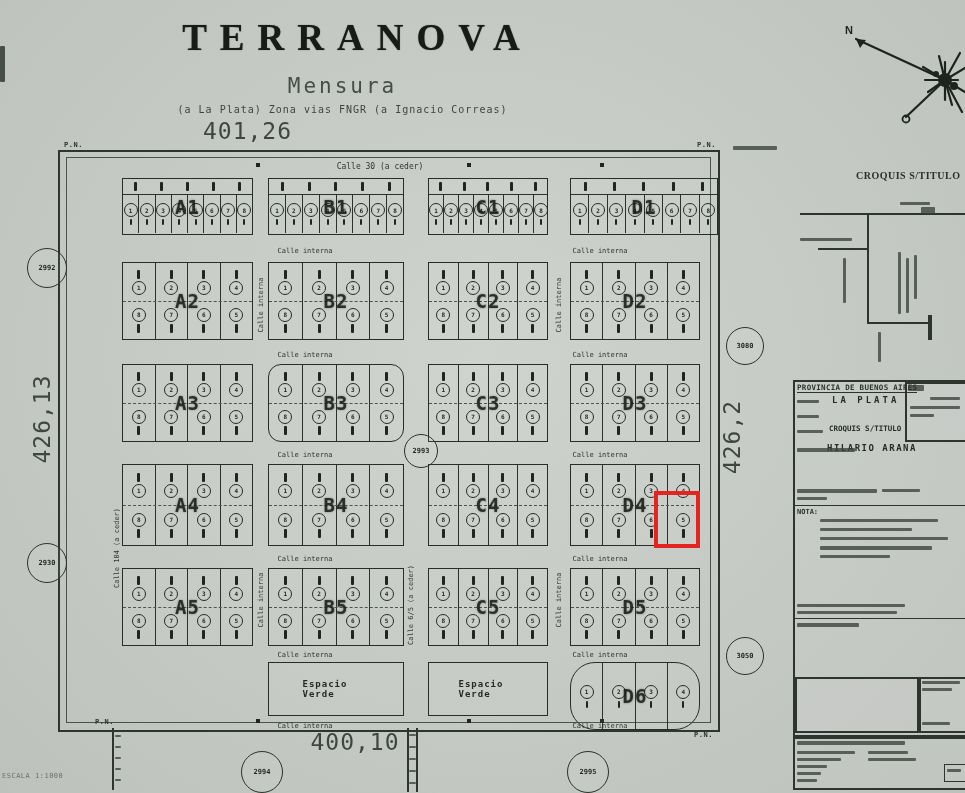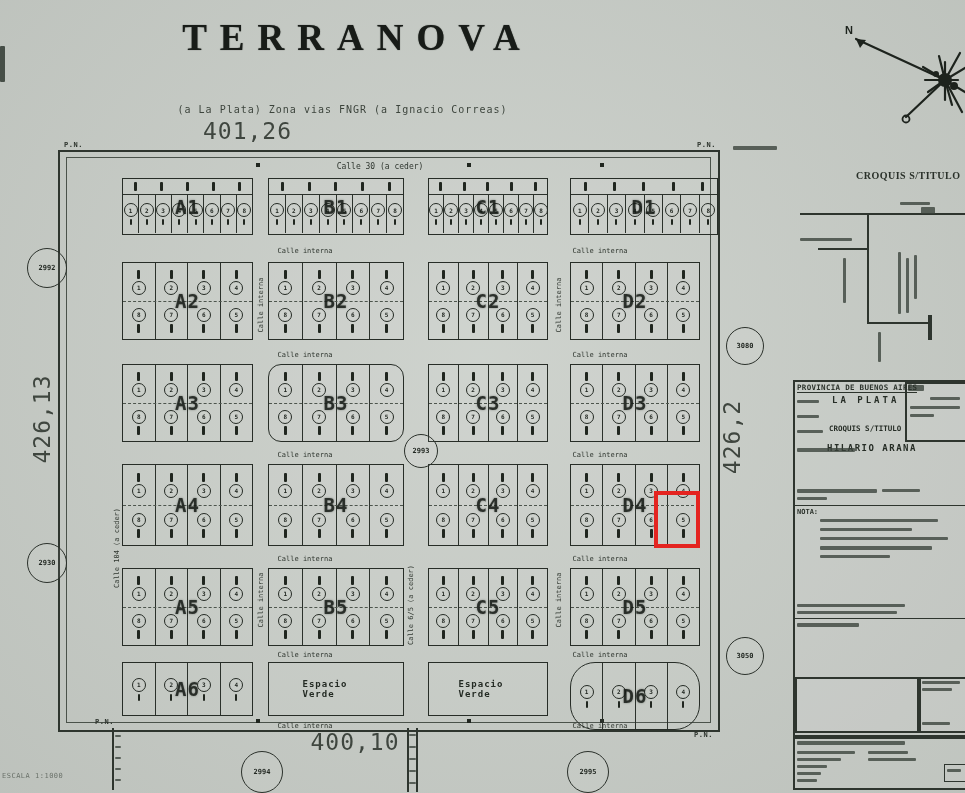--- a/index.html
+++ b/index.html
@@ -44,20 +44,21 @@
   .nota{font-size:7px;font-weight:bold;color:#2c332c;}
   .scale-note{font-size:7px;color:#555d55;opacity:.8;letter-spacing:.5px;}
   .tick{position:absolute;width:4px;height:4px;background:#20261f;}
 </style>
 </head>
 <body>
 
 <div class="stage">
 
   <div class="abs t-title" style="left:0;right:250px;top:16px;text-align:center;">TERRANOVA</div>
+  <div class="abs t-sub" style="left:0;right:280px;top:74px;text-align:center;">Mensura</div>
   <div class="abs t-sub2" style="left:0;right:280px;top:104px;text-align:center;">(a La Plata) Zona vias FNGR (a Ignacio Correas)</div>
 
   <div class="abs dim" style="left:0;right:470px;top:118px;text-align:center;">401,26</div>
   <div class="abs dim rot" style="left:-8px;top:406px;width:100px;text-align:center;">426,13</div>
   <div class="abs dim rot" style="left:682px;top:424px;width:100px;text-align:center;">426,2</div>
   <div class="abs dim" style="left:300px;top:729px;width:110px;text-align:center;">400,10</div>
   <div class="abs scale-note" style="left:2px;top:772px;">ESCALA 1:1000</div>
 
   <svg class="abs" style="left:840px;top:20px;" width="125" height="110" viewBox="0 0 125 110">
     <g stroke="#1d231d" stroke-width="2.2" stroke-linecap="round">
@@ -1092,41 +1093,20 @@
             </div>
             <div style="flex: 1 1 0%; display: flex; flex-direction: column; align-items: center; justify-content: center; gap: 2px; width: 100%;">
               <div class="lotcircle">5</div>
               <div class="bar" style="width: 3px; height: 9px;"></div>
             </div>
           </div>
         </div>
         <div class="dash-mid"></div>
         <div class="blocklabel">D5</div>
       </div>
-      <div class="abs block" style="left: 122px; top: 662px; width: 131px; height: 54px;">
-        <div class="lotgrid" style="height: 100%;">
-          <div class="lot">
-            <div class="lotcircle">1</div>
-            <div class="bar" style="width: 2px; height: 7px;"></div>
-          </div>
-          <div class="lot">
-            <div class="lotcircle">2</div>
-            <div class="bar" style="width: 2px; height: 7px;"></div>
-          </div>
-          <div class="lot">
-            <div class="lotcircle">3</div>
-            <div class="bar" style="width: 2px; height: 7px;"></div>
-          </div>
-          <div class="lot">
-            <div class="lotcircle">4</div>
-            <div class="bar" style="width: 2px; height: 7px;"></div>
-          </div>
-        </div>
-        <div class="blocklabel">A6</div>
-      </div>
       <div class="abs block" style="left: 268px; top: 662px; width: 136px; height: 54px;">
         <div class="ev-label">Espacio Verde</div>
       </div>
       <div class="abs block" style="left: 428px; top: 662px; width: 120px; height: 54px;">
         <div class="ev-label">Espacio Verde</div>
       </div>
       <div class="abs block" style="left: 570px; top: 662px; width: 130px; height: 68px; border-radius: 25px;">
         <div class="lotgrid" style="height: 100%;">
           <div class="lot">
             <div class="lotcircle">1</div>

